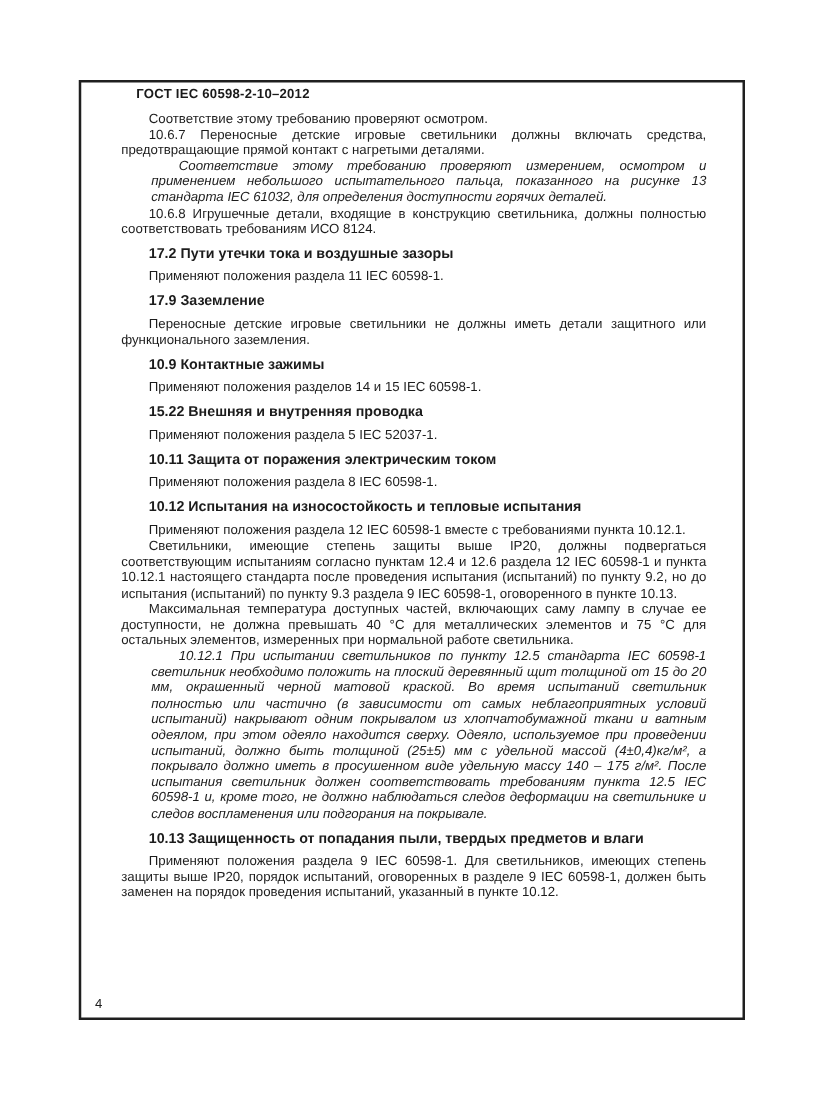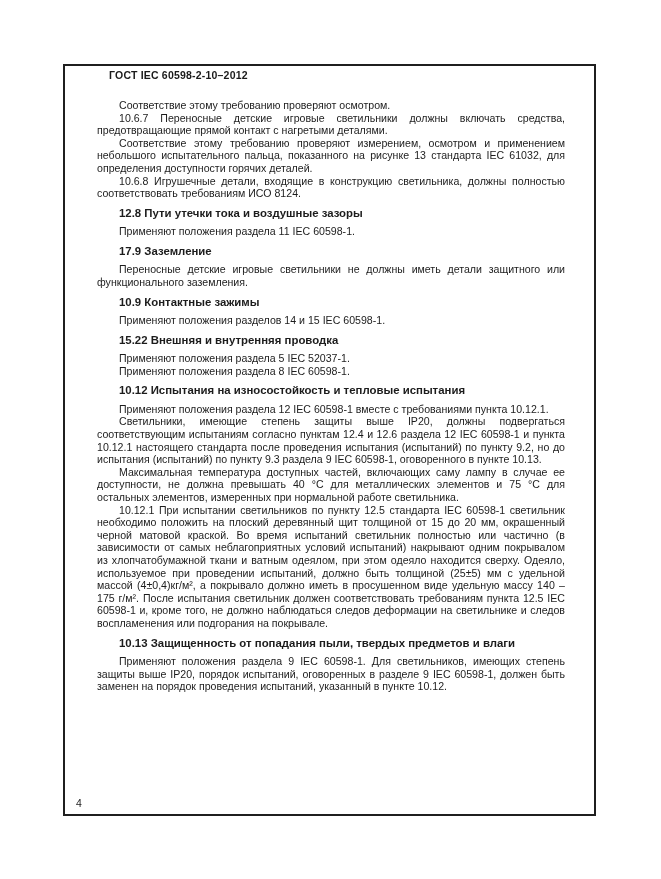--- a/index.html
+++ b/index.html
@@ -28,33 +28,35 @@
   .inner {
     position: absolute;
     left: 32px;
     right: 29px;
     top: 3px;
   }
   .doc-header {
     font-weight: bold;
     font-size: 10.5px;
     color: #1a1a1a;
-    margin-bottom: 18px;
+    margin-bottom: 8px;
     letter-spacing: 0.2px;
     padding-left: 12px;
   }
   .para {
     font-size: 10.6px;
     line-height: 12.6px;
     text-align: justify;
     text-indent: 22px;
     color: #1c1c1c;
     margin: 0;
   }
   .para.italic {
+    font-style: italic;
+    margin-left: 24px;
   }
   .para.heading {
     font-weight: bold;
     font-size: 11.4px;
     line-height: 13.5px;
     text-align: left;
     margin: 7px 0 5px 0;
   }
   .page-num {
     position: absolute;
@@ -69,28 +71,29 @@
 
 <div class="sheet">
   <div class="frame">
     <div class="inner">
       <div class="doc-header">ГОСТ IEC 60598-2-10–2012</div>
       <div>
           <div class="para body">Соответствие этому требованию проверяют осмотром.</div>
           <div class="para body">10.6.7 Переносные детские игровые светильники должны включать средства, предотвращающие прямой контакт с нагретыми деталями.</div>
           <div class="para italic">Соответствие этому требованию проверяют измерением, осмотром и применением небольшого испытательного пальца, показанного на рисунке 13 стандарта IEC 61032, для определения доступности горячих деталей.</div>
           <div class="para body">10.6.8 Игрушечные детали, входящие в конструкцию светильника, должны полностью соответствовать требованиям ИСО 8124.</div>
-          <div class="para heading">12.8 Пути утечки тока и воздушные зазоры</div>
+          <div class="para heading">17.2 Пути утечки тока и воздушные зазоры</div>
           <div class="para body">Применяют положения раздела 11 IEC 60598-1.</div>
           <div class="para heading">17.9 Заземление</div>
           <div class="para body">Переносные детские игровые светильники не должны иметь детали защитного или функционального заземления.</div>
           <div class="para heading">10.9 Контактные зажимы</div>
           <div class="para body">Применяют положения разделов 14 и 15 IEC 60598-1.</div>
           <div class="para heading">15.22 Внешняя и внутренняя проводка</div>
           <div class="para body">Применяют положения раздела 5 IEC 52037-1.</div>
+          <div class="para heading">10.11 Защита от поражения электрическим током</div>
           <div class="para body">Применяют положения раздела 8 IEC 60598-1.</div>
           <div class="para heading">10.12 Испытания на износостойкость и тепловые испытания</div>
           <div class="para body">Применяют положения раздела 12 IEC 60598-1 вместе с требованиями пункта 10.12.1.</div>
           <div class="para body">Светильники, имеющие степень защиты выше IP20, должны подвергаться соответствующим испытаниям согласно пунктам 12.4 и 12.6 раздела 12 IEC 60598-1 и пункта 10.12.1 настоящего стандарта после проведения испытания (испытаний) по пункту 9.2, но до испытания (испытаний) по пункту 9.3 раздела 9 IEC 60598-1, оговоренного в пункте 10.13.</div>
           <div class="para body">Максимальная температура доступных частей, включающих саму лампу в случае ее доступности, не должна превышать 40 °С для металлических элементов и 75 °С для остальных элементов, измеренных при нормальной работе светильника.</div>
           <div class="para italic">10.12.1 При испытании светильников по пункту 12.5 стандарта IEC 60598-1 светильник необходимо положить на плоский деревянный щит толщиной от 15 до 20 мм, окрашенный черной матовой краской. Во время испытаний светильник полностью или частично (в зависимости от самых неблагоприятных условий испытаний) накрывают одним покрывалом из хлопчатобумажной ткани и ватным одеялом, при этом одеяло находится сверху. Одеяло, используемое при проведении испытаний, должно быть толщиной (25±5) мм с удельной массой (4±0,4)кг/м², а покрывало должно иметь в просушенном виде удельную массу 140 – 175 г/м². После испытания светильник должен соответствовать требованиям пункта 12.5 IEC 60598-1 и, кроме того, не должно наблюдаться следов деформации на светильнике и следов воспламенения или подгорания на покрывале.</div>
           <div class="para heading">10.13 Защищенность от попадания пыли, твердых предметов и влаги</div>
           <div class="para body">Применяют положения раздела 9 IEC 60598-1. Для светильников, имеющих степень защиты выше IP20, порядок испытаний, оговоренных в разделе 9 IEC 60598-1, должен быть заменен на порядок проведения испытаний, указанный в пункте 10.12.</div>
         </div>
     </div>

